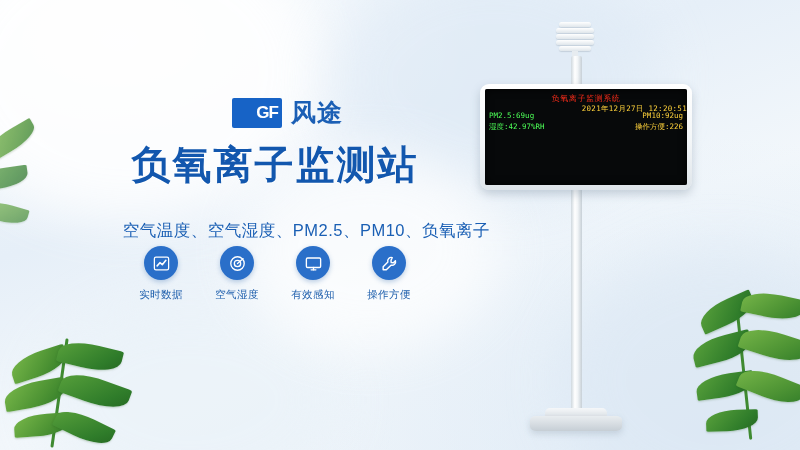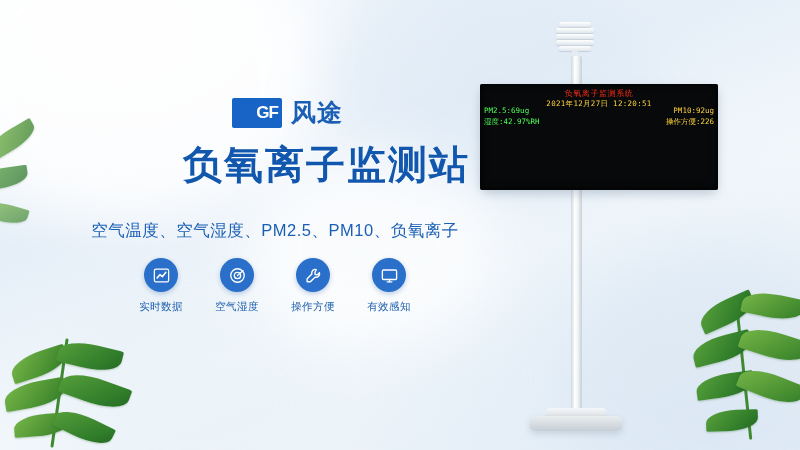--- a/index.html
+++ b/index.html
@@ -17,27 +17,27 @@
   .w3{left:560px;top:250px;width:320px;height:260px;background:#dbe7f3;}
   .w4{left:40px;top:300px;width:300px;height:200px;background:#e8f1f8;}
   .w5{left:240px;top:150px;width:260px;height:200px;background:#ffffff;opacity:.7;}
 
   
   .brand{position:absolute;left:232px;top:96px;display:flex;align-items:center;gap:9px;}
   .brand-mark{width:30px;height:30px;border-radius:2px;background:#1763c6;color:#fff;
     display:flex;align-items:center;justify-content:center;font-size:17px;font-weight:bold;letter-spacing:-1px;padding-left:20px;}
   .brand-name{font-size:25px;font-weight:bold;color:#1b5fb5;letter-spacing:1px;}
 
-  .headline{position:absolute;left:80px;top:138px;width:390px;text-align:right;
+  .headline{position:absolute;left:80px;top:138px;width:390px;text-align:center;
     font-size:39px;font-weight:bold;color:#1257ae;letter-spacing:2px;
     text-shadow:0 1px 0 #ffffff;}
-  .subline{position:absolute;left:60px;top:220px;width:430px;text-align:center;
+  .subline{position:absolute;left:60px;top:220px;width:430px;text-align:right;
     font-size:16.5px;color:#1a5fb4;letter-spacing:.5px;}
 
-  .features{position:absolute;left:130px;top:258px;width:290px;display:flex;justify-content:space-between;}
+  .features{position:absolute;left:130px;top:246px;width:290px;display:flex;justify-content:space-between;}
   .feat{width:62px;text-align:center;}
   .feat-circle{width:34px;height:34px;margin:0 auto;border-radius:50%;
     background:#2a6fc9;display:flex;align-items:center;justify-content:center;
     box-shadow:0 2px 5px rgba(25,85,160,.28);}
   .feat-circle svg{width:19px;height:19px;display:block;}
   .feat-label{margin-top:8px;font-size:10.5px;color:#2060ad;letter-spacing:.4px;}
 
   
   .pole{position:absolute;left:571px;top:56px;width:11px;height:367px;
     background:linear-gradient(90deg,#cfd8de 0%,#ffffff 35%,#f2f5f7 60%,#c7d0d7 100%);
@@ -53,29 +53,29 @@
   .sensor .plate{position:absolute;left:6px;width:38px;height:5px;border-radius:3px;
     background:linear-gradient(180deg,#ffffff,#dfe6eb);box-shadow:0 1px 1px rgba(130,145,160,.3);}
   .sensor .p1{top:0px;left:9px;width:32px;}
   .sensor .p2{top:6px;}
   .sensor .p3{top:12px;}
   .sensor .p4{top:18px;}
   .sensor .p5{top:24px;left:9px;width:32px;}
   .sensor .stem{position:absolute;left:22px;top:29px;width:6px;height:14px;background:#e7ecf0;}
 
   
-  .screen-shell{position:absolute;left:480px;top:84px;width:238px;height:106px;
+  .screen-shell{position:absolute;left:480px;top:84px;width:212px;height:106px;
     background:linear-gradient(180deg,#ffffff 0%,#f3f6f8 55%,#dfe5ea 100%);
     border-radius:9px;box-shadow:0 4px 10px rgba(110,128,146,.33);
-    box-sizing:border-box;}
+    padding:5px;box-sizing:border-box;}
   .screen{position:relative;width:100%;height:100%;background:#07090a;border-radius:2px;overflow:hidden;
     box-shadow:inset 0 0 8px rgba(0,0,0,.9);}
   .scr-title{position:absolute;left:0;top:4px;width:100%;text-align:center;
     color:#ff2d1a;font-size:8px;letter-spacing:.6px;font-family:"DejaVu Sans Mono",monospace;}
-  .scr-time{position:absolute;left:0;top:15px;width:100%;text-align:center;
+  .scr-time{position:absolute;left:0;top:15px;width:100%;text-align:right;
     color:#ffd23b;font-size:7.5px;letter-spacing:.3px;font-family:"DejaVu Sans Mono",monospace;}
   .scr-rows{position:absolute;left:4px;right:4px;top:21px;font-size:7.5px;line-height:11px;
     font-family:"DejaVu Sans Mono",monospace;}
   .scr-row{display:flex;justify-content:space-between;}
   .cL{color:#4dff57;white-space:nowrap;}
   .cR{color:#ffd23b;white-space:nowrap;}
   .screen-arm{position:absolute;left:560px;top:130px;width:22px;height:8px;
     background:linear-gradient(180deg,#f4f7f9,#cdd5db);border-radius:2px;}
 
   
@@ -123,36 +123,36 @@
           <circle cx="12" cy="12" r="8.5"></circle>
           <circle cx="12" cy="12" r="4"></circle>
           <line x1="12" y1="12" x2="19" y2="6"></line>
         </svg>
       </div>
       <div class="feat-label">空气湿度</div>
     </div>
 
     <div class="feat">
       <div class="feat-circle">
-        <svg viewBox="0 0 24 24" fill="none" stroke="#ffffff" stroke-width="1.8" stroke-linecap="round" stroke-linejoin="round">
-          <path d="M15.5 4.5a4.5 4.5 0 0 0-5.6 5.6L4 16v4h4l5.9-5.9a4.5 4.5 0 0 0 5.6-5.6l-2.6 2.6-2.8-.2-.2-2.8z"></path>
-        </svg>
-      </div>
-      <div class="feat-label">操作方便</div>
-    </div>
-
-    <div class="feat">
-      <div class="feat-circle">
         <svg viewBox="0 0 24 24" fill="none" stroke="#ffffff" stroke-width="1.7" stroke-linecap="round">
           <rect x="3" y="5" width="18" height="12" rx="1.5"></rect>
           <line x1="9" y1="20" x2="15" y2="20"></line>
           <line x1="12" y1="17" x2="12" y2="20"></line>
         </svg>
       </div>
       <div class="feat-label">有效感知</div>
+    </div>
+
+    <div class="feat">
+      <div class="feat-circle">
+        <svg viewBox="0 0 24 24" fill="none" stroke="#ffffff" stroke-width="1.8" stroke-linecap="round" stroke-linejoin="round">
+          <path d="M15.5 4.5a4.5 4.5 0 0 0-5.6 5.6L4 16v4h4l5.9-5.9a4.5 4.5 0 0 0 5.6-5.6l-2.6 2.6-2.8-.2-.2-2.8z"></path>
+        </svg>
+      </div>
+      <div class="feat-label">操作方便</div>
     </div>
 
   </div>
 
   <div class="sensor">
     <div class="plate p1"></div>
       <div class="plate p2"></div>
     <div class="plate p3"></div>
       <div class="plate p4"></div>
     <div class="plate p5"></div>

